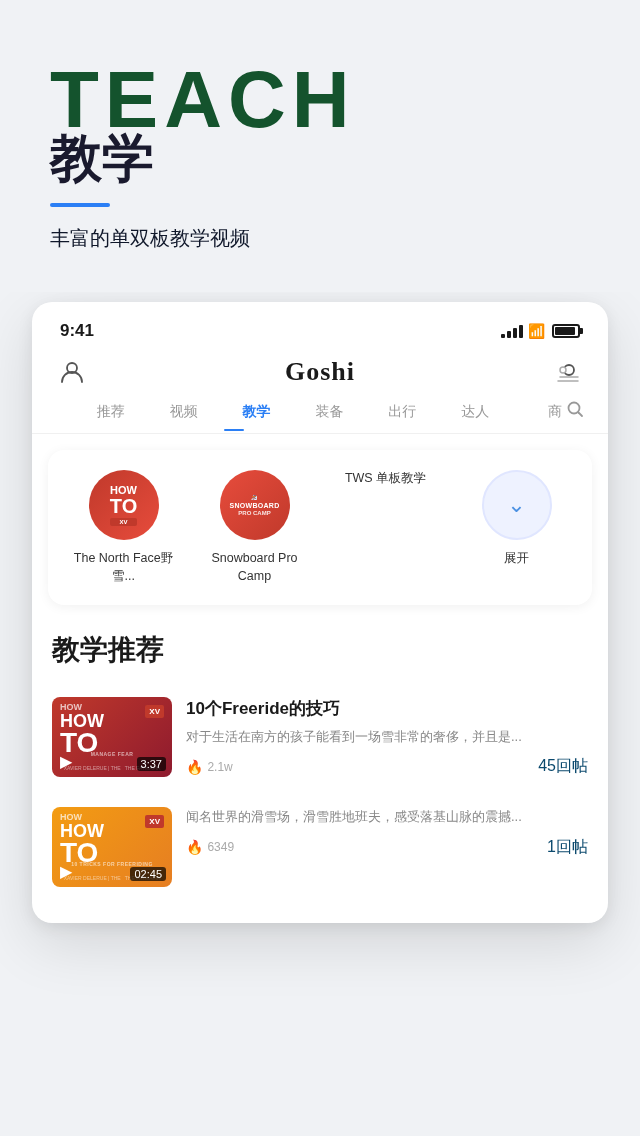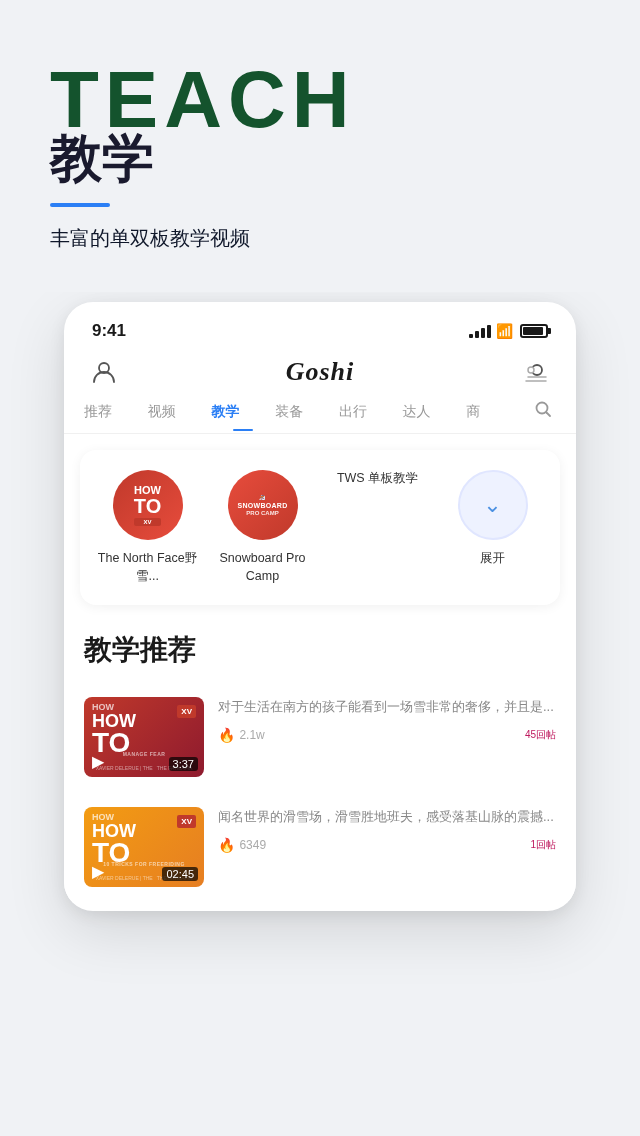--- a/index.html
+++ b/index.html
@@ -45,26 +45,26 @@
     }
 
     
     .phone-wrap {
       display: flex;
       justify-content: center;
       padding: 0 20px 30px 20px;
       margin-top: 10px;
     }
     .phone {
-      width: 512px;
+      width: 576px;
       background: #ffffff;
-      border-radius: 29px;
+      border-radius: 20px;
       box-shadow: 0 20px 60px rgba(0,0,0,0.12), 0 4px 16px rgba(0,0,0,0.08);
       overflow: hidden;
-      padding-bottom: 8px;
+      padding-bottom: 20px;
     }
 
     
     .status-bar {
       display: flex;
       justify-content: space-between;
       align-items: center;
       padding: 14px 28px 0 28px;
       height: 44px;
     }
@@ -134,21 +134,20 @@
       height: 32px;
       display: flex;
       align-items: center;
       justify-content: center;
       color: #555;
       font-size: 22px;
     }
     .app-logo {
       font-size: 26px;
       font-weight: 700;
-      font-style: italic;
       font-family: Georgia, serif;
       color: #1a1a1a;
       letter-spacing: 1px;
     }
     .weather-icon {
       width: 32px;
       height: 32px;
       display: flex;
       align-items: center;
       justify-content: center;
@@ -159,21 +158,21 @@
     
     .nav-tabs {
       display: flex;
       align-items: center;
       padding: 6px 20px 0 20px;
       border-bottom: 1px solid #f0f0f0;
       gap: 0;
     }
     .nav-tab {
       flex: 1;
-      text-align: left;
+      text-align: right;
       font-size: 14px;
       color: #999;
       padding-bottom: 10px;
       position: relative;
       cursor: pointer;
     }
     .nav-tab.active {
       color: #2b7ff5;
       font-weight: 600;
     }
@@ -401,22 +400,22 @@
       align-items: center;
     }
     .meta-views {
       display: flex;
       align-items: center;
       gap: 4px;
       font-size: 12px;
       color: #aaa;
     }
     .meta-replies {
-      font-size: 10px;
-      color: #be185d;
+      font-size: 16px;
+      color: #0c4a6e;
     }
     .fire-icon {
       font-size: 14px;
       color: #aaa;
     }
 
     
     .snb-inner {
       display: flex;
       flex-direction: column;
@@ -552,20 +551,21 @@
             <div class="how-text">HOW</div>
             <div class="to-text">TO</div>
           </div>
           <div class="thumb-xv-badge">XV</div>
           <div class="thumb-manage">MANAGE FEAR</div>
           <div class="thumb-xavier">XAVIER DELERUE | THE &nbsp; THE FATMAFIA</div>
           <div class="thumb-play">▶</div>
           <div class="thumb-duration">3:37</div>
         </div>
         <div class="content-info">
+          <div class="content-title">10个Freeride的技巧</div>
           <div class="content-desc">对于生活在南方的孩子能看到一场雪非常的奢侈，并且是...</div>
           <div class="content-meta">
             <div class="meta-views">
               <span class="fire-icon">🔥</span>
               <span>2.1w</span>
             </div>
             <div class="meta-replies">45回帖</div>
           </div>
         </div>
       </div>

